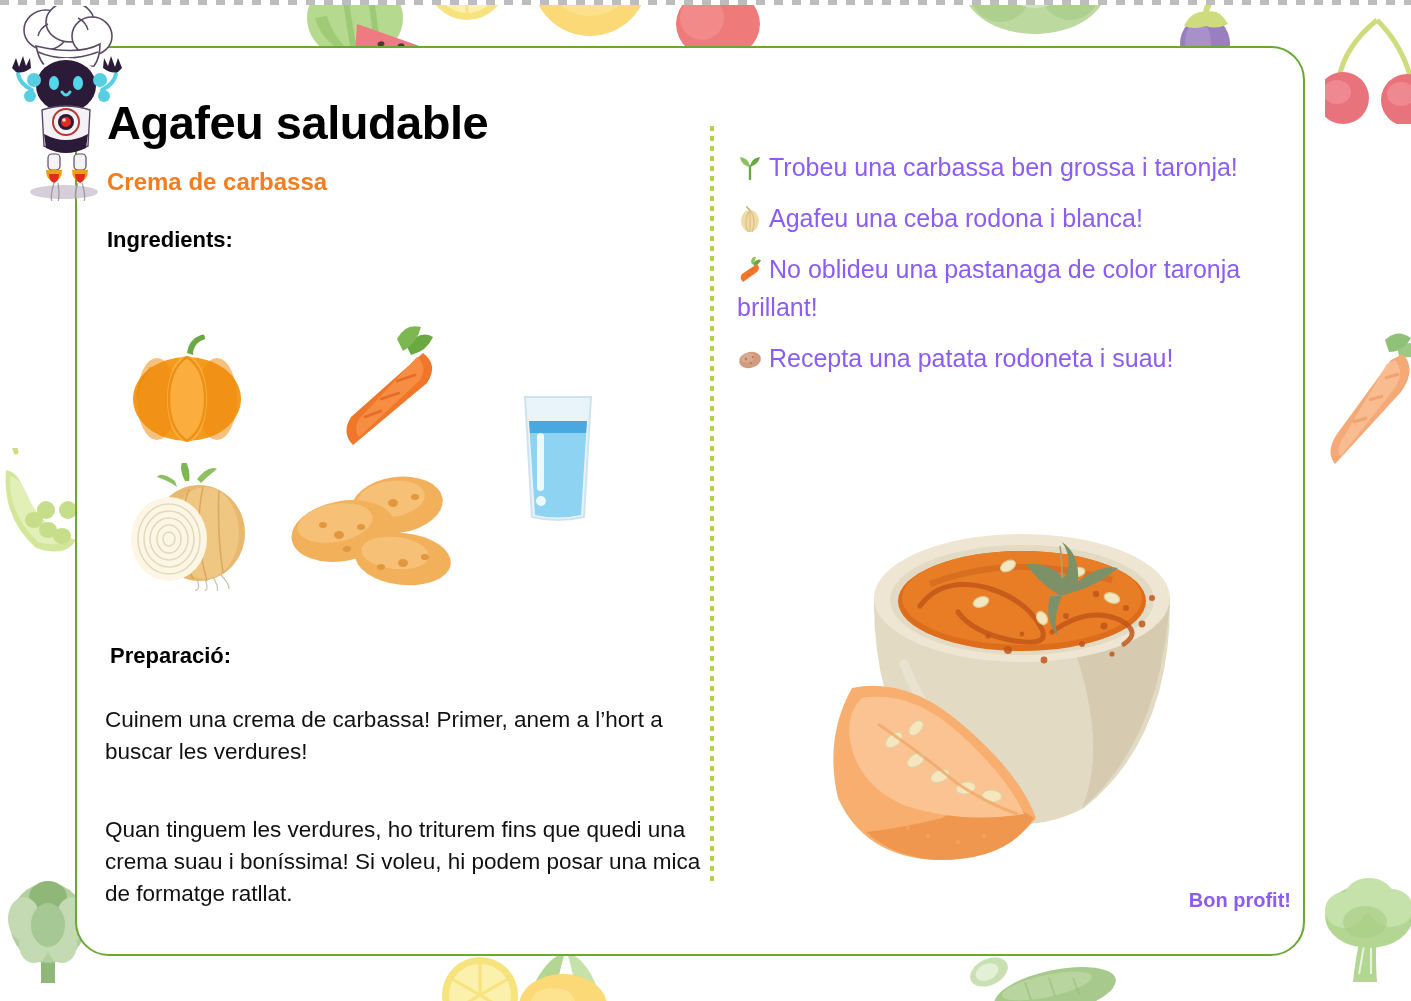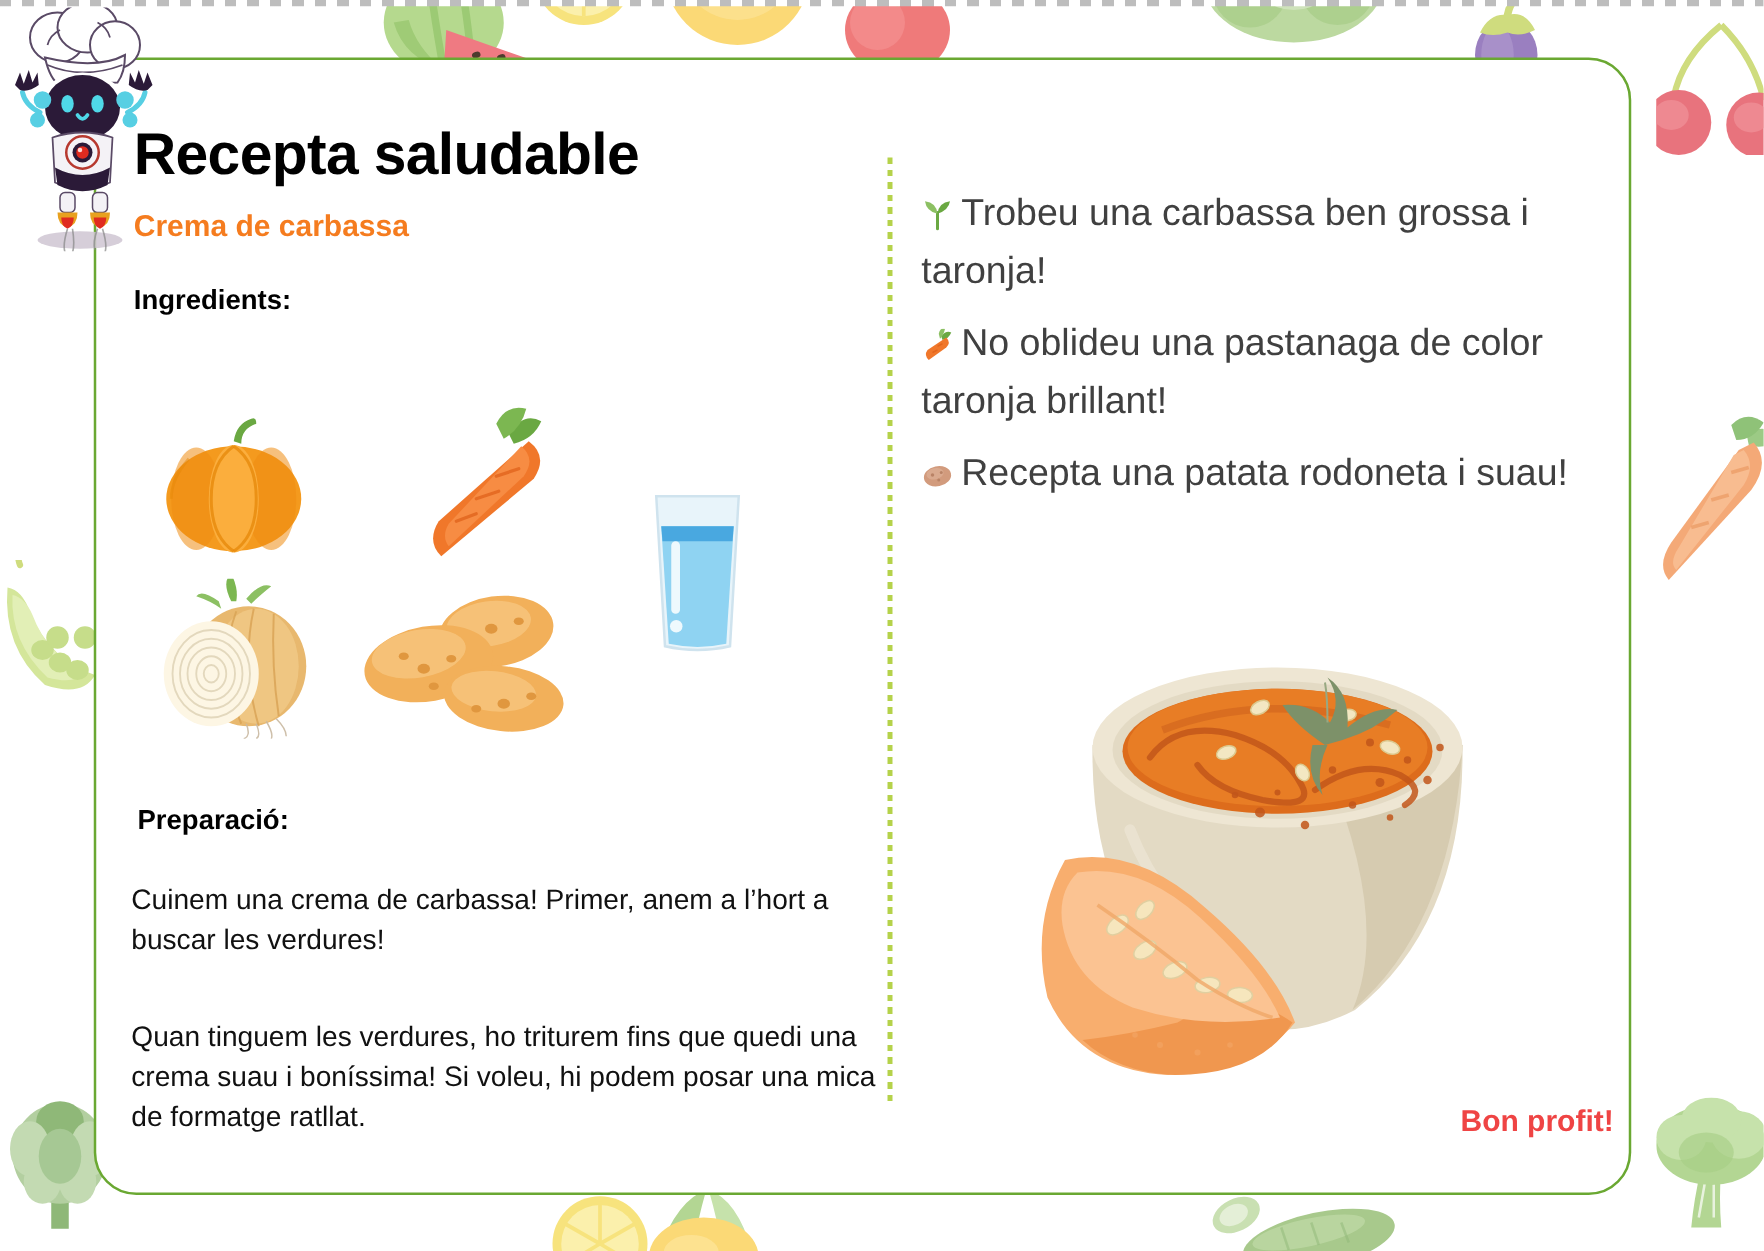--- a/index.html
+++ b/index.html
@@ -93,41 +93,41 @@
 
   
   .col-right {
     position: absolute;
     left: 660px; top: 100px;
     width: 545px;
   }
   .steps { list-style: none; }
   .step {
     display: block;
-    font-size: 30px; color: #404040;
+    font-size: 25px; color: #8b5cf6;
     line-height: 1.52;
     margin-bottom: 13px;
   }
   .step .emoji {
     display: inline-block;
     width: 26px; height: 26px;
     vertical-align: -5px;
     margin-right: 6px;
   }
 
   .bowl-wrap {
     position: absolute;
     left: 735px; top: 440px;
     width: 420px; height: 380px;
   }
 
   .bon {
     position: absolute;
     right: 12px; bottom: 42px;
-    font-size: 24px; font-weight: bold; color: #ef4444;
+    font-size: 20px; font-weight: bold; color: #8b5cf6;
   }
 </style>
 </head>
 <body>
 
 <div id="stage">
 
   <div class="top-dash"></div>
 
   <svg class="deco" style="left:303px;top:-6px;width:135px;height:62px" viewBox="0 0 135 62">
@@ -320,21 +320,21 @@
       <path d="M74 177 Q78 190 76 196"></path>
     </g>
   </svg>
 
   <div id="card">
     <div class="card-inner">
 
       <div class="divider"></div>
 
       <div class="col-left">
-        <div class="title">Recepta saludable</div>
+        <div class="title">Agafeu saludable</div>
         <div class="subtitle">Crema de carbassa</div>
         <div class="label-ingredients">Ingredients:</div>
       </div>
 
       <div class="ing-grid">
 
         <svg class="ing" style="left:22px;top:10px;width:116px;height:112px" viewBox="0 0 116 112">
           <path d="M58 20 Q60 6 72 2 Q76 0 76 6 Q64 10 64 22Z" fill="#6aa842"></path>
           <ellipse cx="58" cy="66" rx="54" ry="42" fill="#f49a1e"></ellipse>
           <ellipse cx="28" cy="66" rx="20" ry="41" fill="#ee8c12" opacity=".55"></ellipse>
@@ -425,20 +425,31 @@
           <li class="step">
             <span class="emoji">
               <svg viewBox="0 0 26 26" width="26" height="26">
                 <path d="M13 24 V11" stroke="#6aa842" stroke-width="2.4" fill="none" stroke-linecap="round"></path>
                 <path d="M13 12 Q4 10 3 2 Q12 3 13 12Z" fill="#8cc063"></path>
                 <path d="M13 12 Q22 9 23 2 Q14 3 13 12Z" fill="#6aa842"></path>
               </svg>
             </span><span>Trobeu una carbassa ben grossa i taronja!</span>
           </li>
 
+          <li class="step">
+            <span class="emoji">
+              <svg viewBox="0 0 26 26" width="26" height="26">
+                <path d="M13 4 Q9 1 10 0" stroke="#cfb57a" stroke-width="1.6" fill="none"></path>
+                <ellipse cx="13" cy="15" rx="9" ry="11" fill="#f0dba6"></ellipse>
+                <path d="M13 4 Q6 14 11 26" stroke="#dcc187" stroke-width="1.3" fill="none"></path>
+                <path d="M13 4 Q20 14 15 26" stroke="#dcc187" stroke-width="1.3" fill="none"></path>
+                <path d="M13 4 Q13 14 13 26" stroke="#dcc187" stroke-width="1.3" fill="none"></path>
+              </svg>
+            </span><span>Agafeu una ceba rodona i blanca!</span>
+          </li>
 
           <li class="step">
             <span class="emoji">
               <svg viewBox="0 0 26 26" width="26" height="26">
                 <path d="M16 6 Q20 1 24 3 Q22 8 17 9Z" fill="#6aa842"></path>
                 <path d="M14 4 Q15 -1 19 0 Q18 5 15 8Z" fill="#8cc063"></path>
                 <path d="M20 7 Q24 11 20 15 L6 25 Q2 21 5 17Z" fill="#f0772a"></path>
                 <g stroke="#de5f18" stroke-width="1.2" opacity=".7">
                   <line x1="13" y1="14" x2="17" y2="12"></line>
                   <line x1="9" y1="19" x2="13" y2="17"></line>

